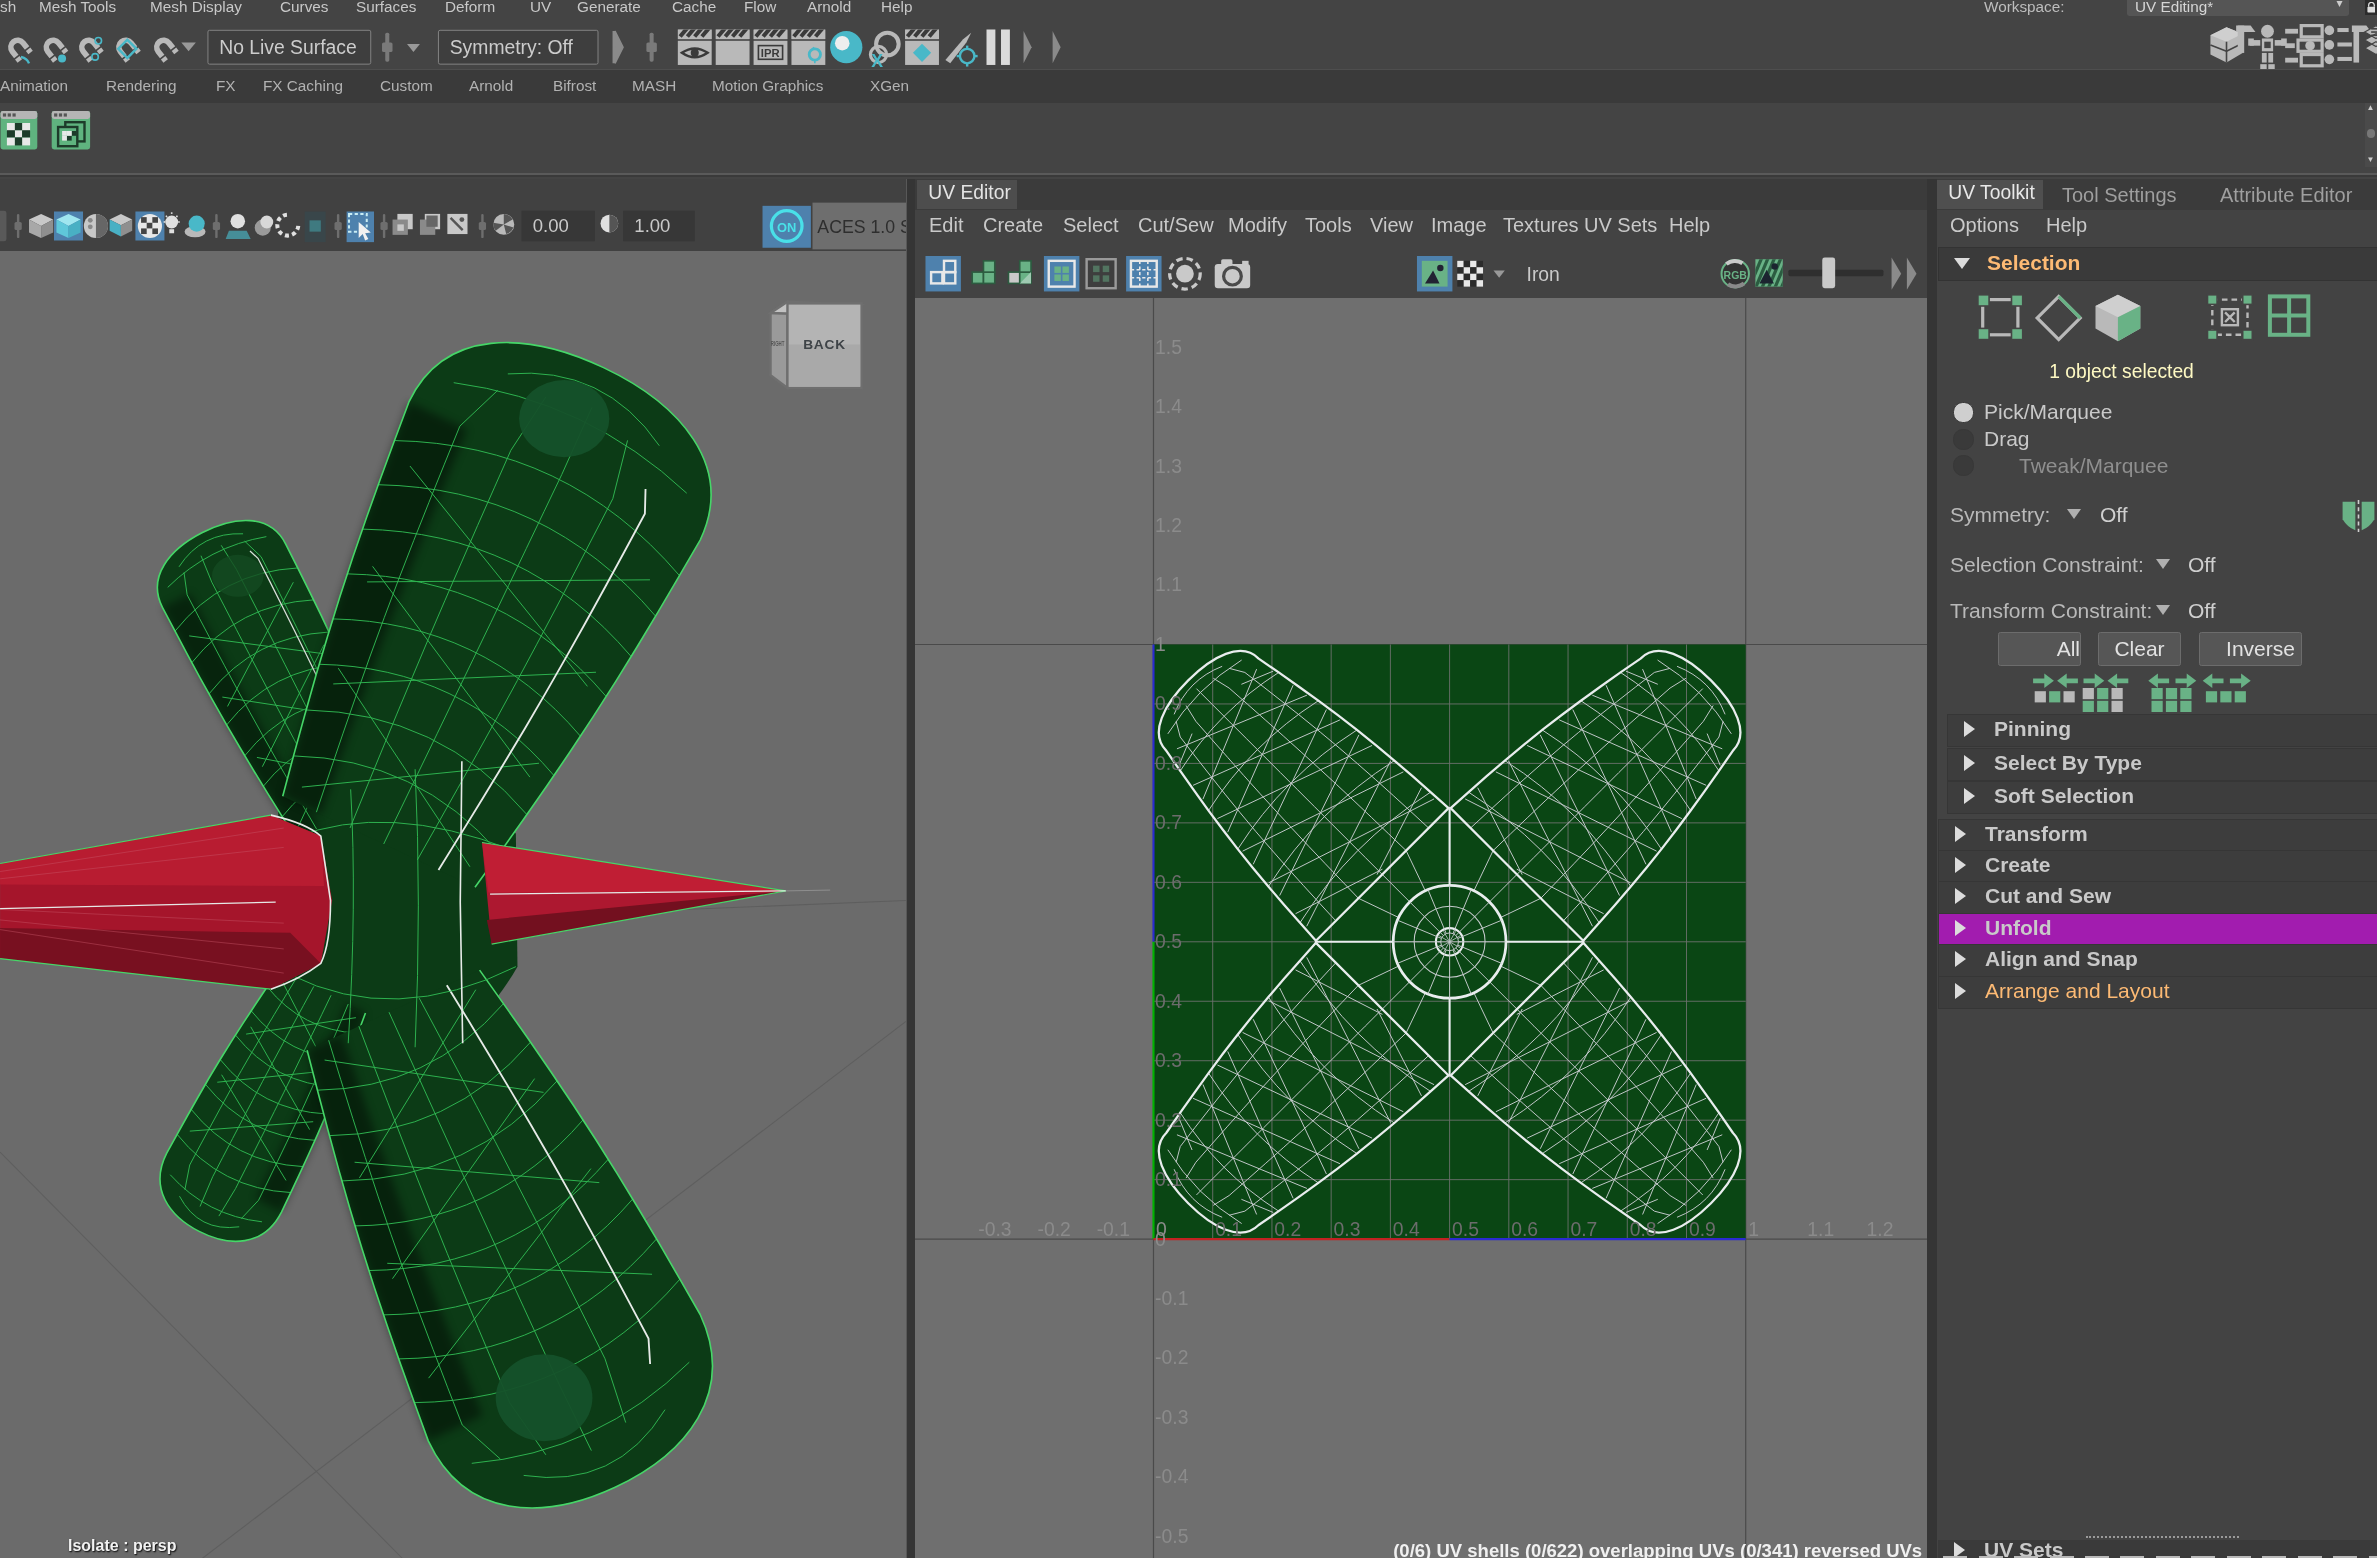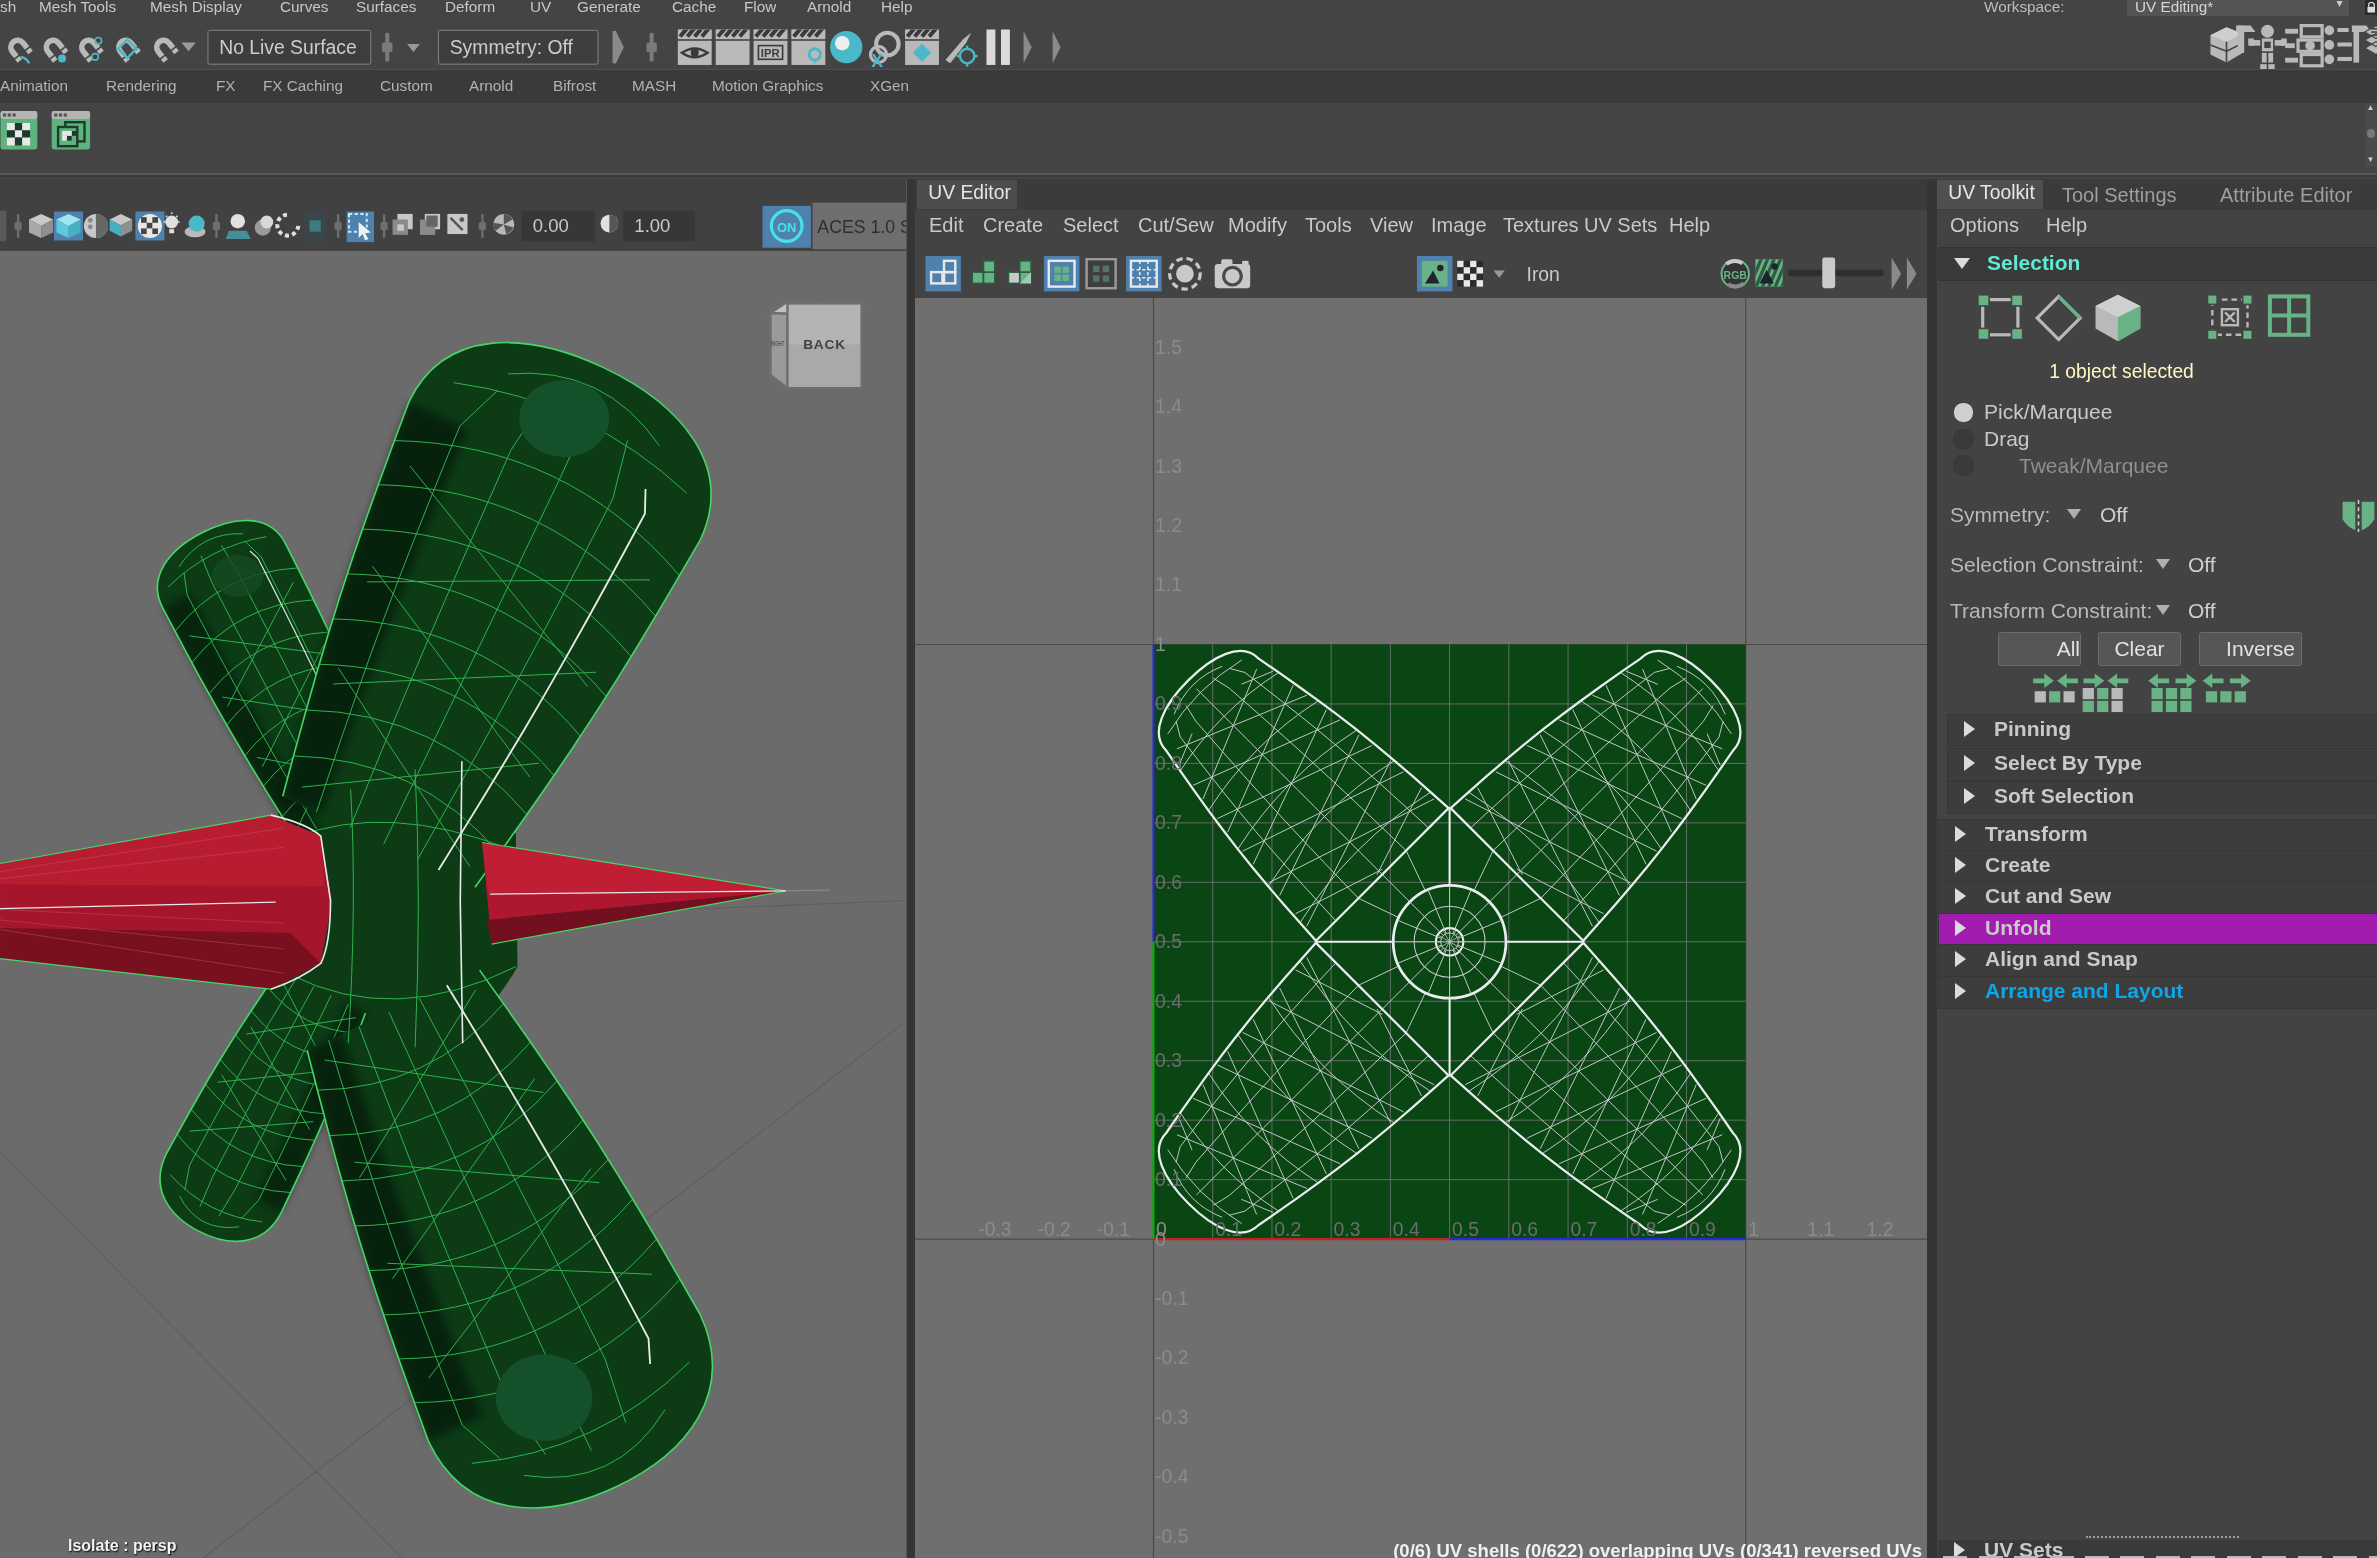--- a/index.html
+++ b/index.html
@@ -936,21 +936,21 @@
 <div class="abs" style="left:1937px;top:179px;width:441px;height:31px;background:#3b3b3b;"></div>
 <div class="abs" style="left:1937px;top:180px;width:106px;height:29px;background:#4f4f4f;">
       <span style="position:absolute;left:11.3px;top:2.4px;font-size:19.3px;color:#e8e8e8;">UV Toolkit</span>
     </div>
 <div class="menu2" style="left:2062px;top:184px;color:#9f9f9f;">Tool Settings</div>
 <div class="menu2" style="left:2220px;top:184px;color:#9f9f9f;">Attribute Editor</div>
 <div class="menu2" style="left:1950px;top:214px;">Options</div>
 <div class="menu2" style="left:2046px;top:214px;">Help</div>
 <div class="abs" style="left:1938px;top:247px;width:439px;height:32px;background:#3a3a3a;border:0.8px solid #333;">
       <span style="position:absolute;left:14.5px;top:9.7px;width:0;height:0;border-top:11.3px solid #dcdcdc;border-left:8px solid transparent;border-right:8px solid transparent;"></span>
-      <span style="position:absolute;left:48px;top:3.2px;font-weight:bold;font-size:21px;color:#5eead4;">Selection</span>
+      <span style="position:absolute;left:48px;top:3.2px;font-weight:bold;font-size:21px;color:#fdba74;">Selection</span>
     </div>
 <svg class="abs" style="left:1937px;top:290px" width="441" height="56" viewBox="0 0 547 70">
       <g transform="translate(51,8)">
         <rect x="4" y="4" width="44" height="44" fill="none" stroke="#b9b9b9" stroke-width="4"></rect>
         <g fill="#69b286" stroke="#444" stroke-width="2">
           <rect x="-2" y="-2" width="14" height="14"></rect>
           <rect x="40" y="-2" width="14" height="14"></rect>
           <rect x="-2" y="40" width="14" height="14"></rect>
           <rect x="40" y="40" width="14" height="14"></rect>
         </g>
@@ -1076,21 +1076,21 @@
 <div class="abs" style="left:1938px;top:913px;width:438px;height:31px;background:#a21caf;border:0.8px solid #363636;">
       <span style="position:absolute;left:16px;top:5.6px;width:0;height:0;border-left:11.3px solid #dcdcdc;border-top:8px solid transparent;border-bottom:8px solid transparent;"></span>
       <span style="position:absolute;left:46px;top:1.6px;font-weight:bold;font-size:21px;color:#c9c9c9;">Unfold</span>
     </div>
 <div class="abs" style="left:1938px;top:944px;width:438px;height:31px;background:#3d3d3d;border:0.8px solid #363636;">
       <span style="position:absolute;left:16px;top:5.6px;width:0;height:0;border-left:11.3px solid #dcdcdc;border-top:8px solid transparent;border-bottom:8px solid transparent;"></span>
       <span style="position:absolute;left:46px;top:1.6px;font-weight:bold;font-size:21px;color:#c9c9c9;">Align and Snap</span>
     </div>
 <div class="abs" style="left:1938px;top:976px;width:438px;height:31px;background:#3d3d3d;border:0.8px solid #363636;">
       <span style="position:absolute;left:16px;top:5.6px;width:0;height:0;border-left:11.3px solid #dcdcdc;border-top:8px solid transparent;border-bottom:8px solid transparent;"></span>
-      <span style="position:absolute;left:46px;top:1.6px;font-weight:bold;font-size:21px;color:#0ea5e9;">Arrange and Layout</span>
+      <span style="position:absolute;left:46px;top:1.6px;font-weight:normal;font-size:21px;color:#fdba74;">Arrange and Layout</span>
     </div>
 <div class="abs" style="left:2086px;top:1536px;width:153px;height:0;border-top:2.4px dotted #9a9a9a;"></div>
 <div class="abs" style="left:1938px;top:1540px;width:439px;height:19.3px;background:#3a3a3a;">
       <span style="position:absolute;left:16px;top:1.6px;width:0;height:0;border-left:11.3px solid #dcdcdc;border-top:8px solid transparent;border-bottom:8px solid transparent;"></span>
       <span style="position:absolute;left:46px;top:-1.6px;font-weight:bold;font-size:21px;color:#c9c9c9;">UV Sets</span>
     </div>
 <div class="abs" style="left:0;top:1556px;width:2377px;height:3.2px;overflow:hidden;">
       <span style="position:absolute;left:1943px;top:0;width:24px;height:3.2px;background:#b9b9b9;"></span>
       <span style="position:absolute;left:1979px;top:0;width:24px;height:3.2px;background:#b9b9b9;"></span>
       <span style="position:absolute;left:2014px;top:0;width:24px;height:3.2px;background:#b9b9b9;"></span>

